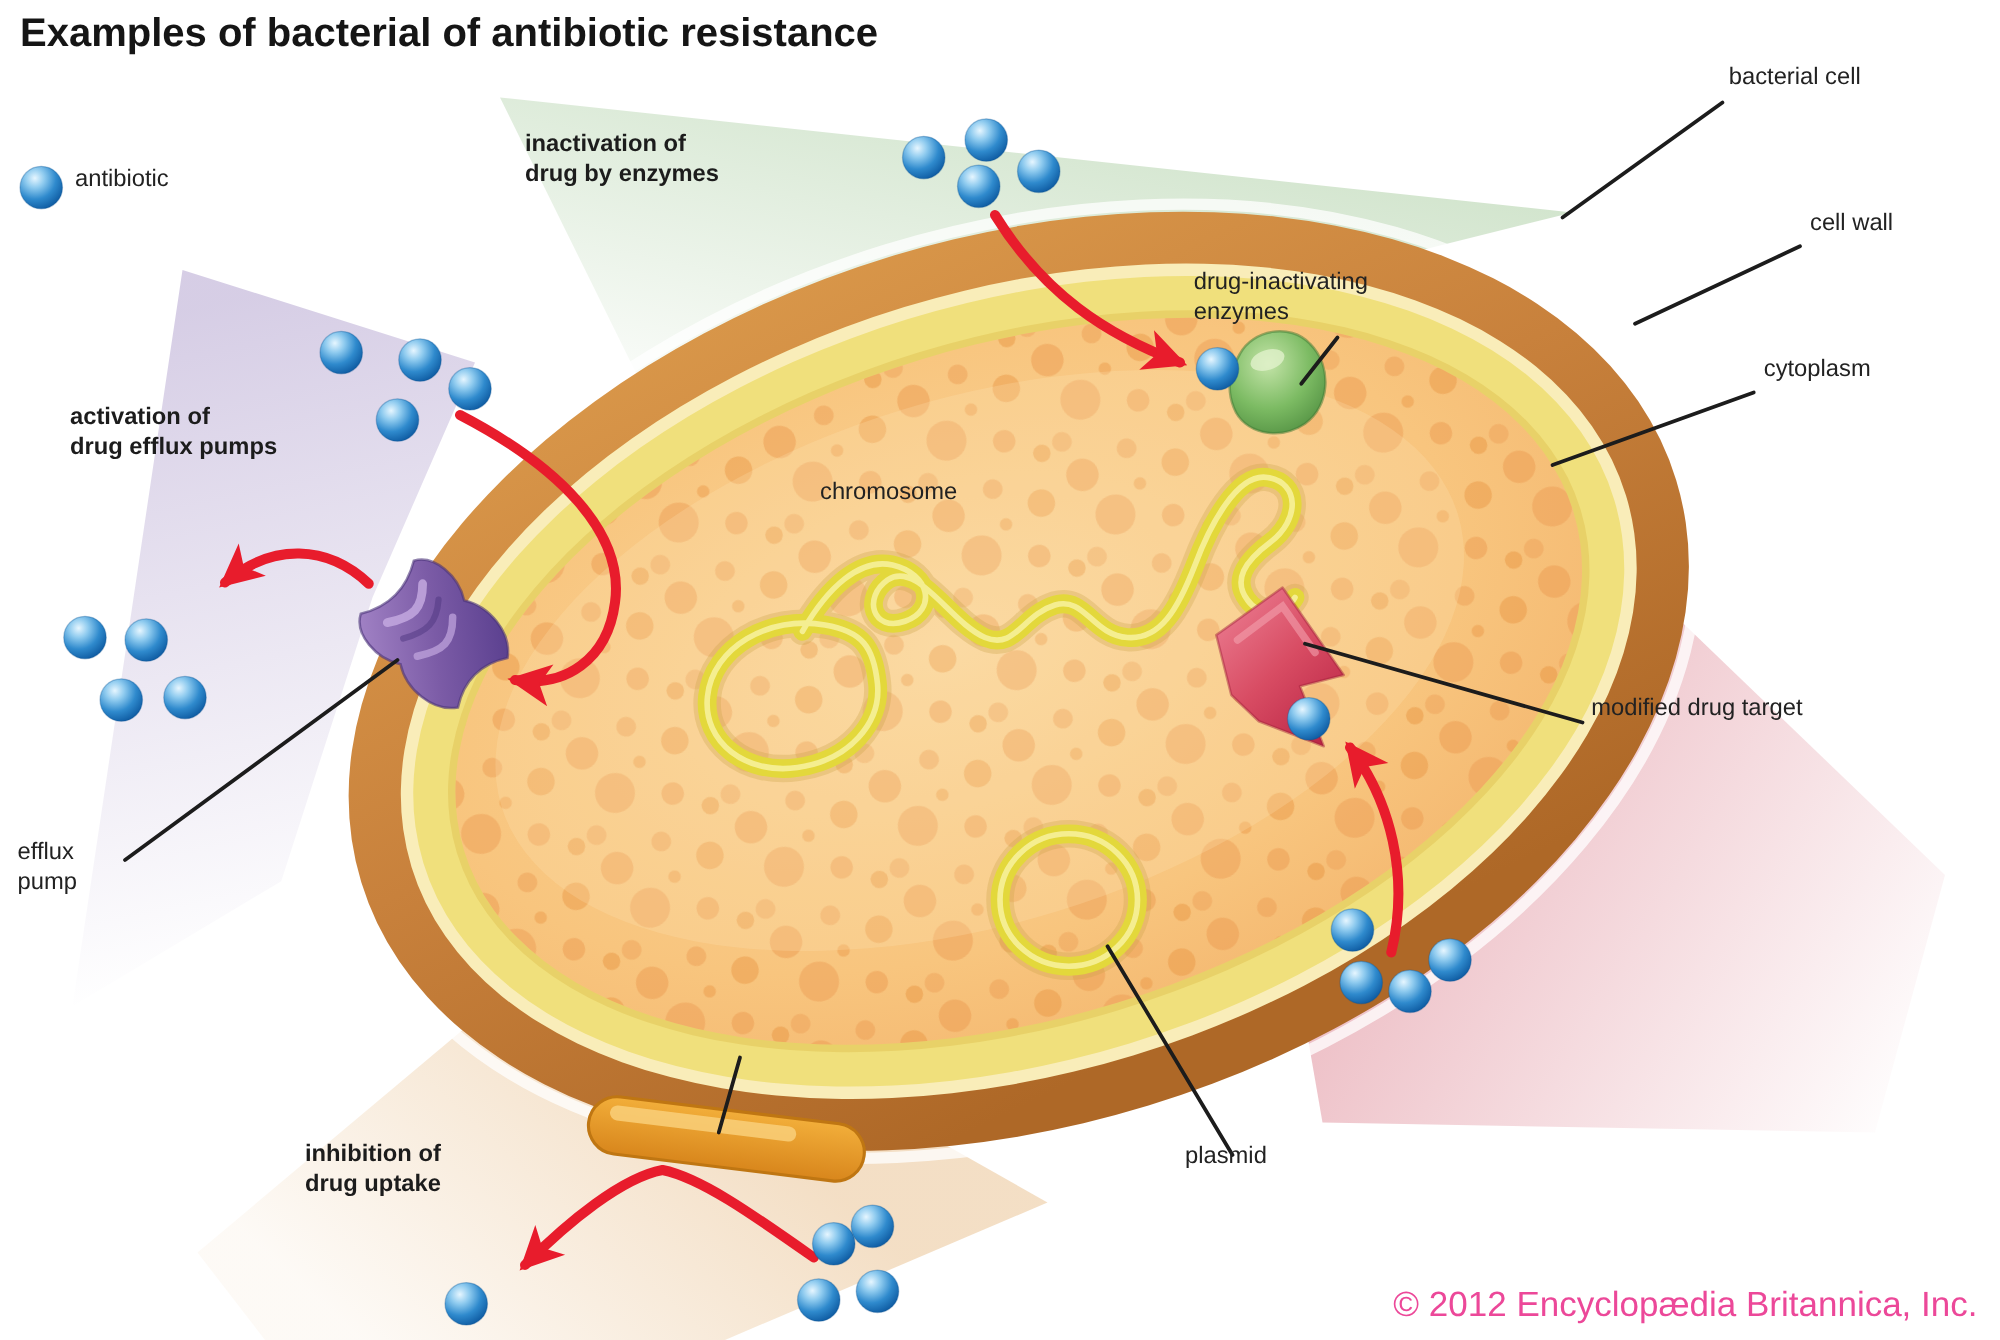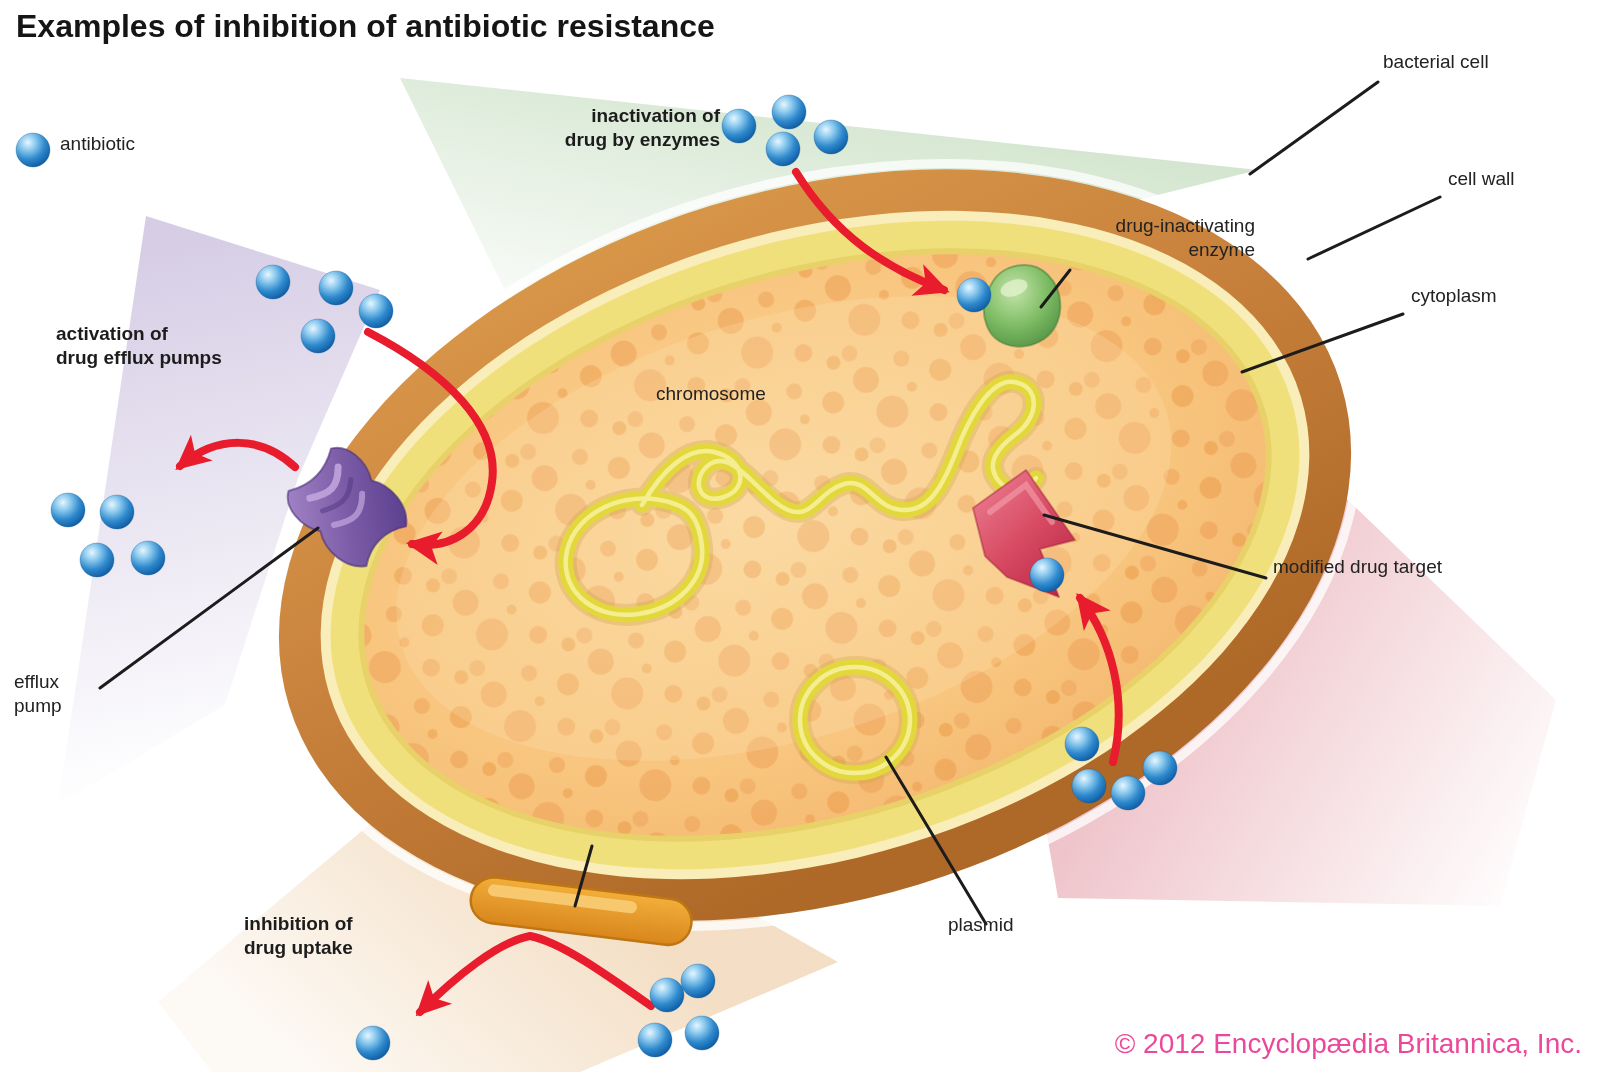--- a/index.html
+++ b/index.html
@@ -1,21 +1,21 @@
 <!DOCTYPE html>
 <html><head>
 <meta charset="utf-8">
 <style>
   html,body{margin:0;padding:0;background:#ffffff;}
   .stage{position:relative;width:1600px;height:1072px;background:#ffffff;overflow:hidden;
          font-family:"Liberation Sans", sans-serif;}
   .stage svg{position:absolute;left:0;top:0;}
   .lbl{position:absolute;font-size:19px;line-height:1.27;color:#222;white-space:pre-line;}
   .lbl.bold{font-weight:bold;color:#1c1c1c;}
-  .lbl.center{text-align:right;}
+  .lbl.center{text-align:left;}
   .title{position:absolute;left:16px;top:8px;font-size:32px;font-weight:bold;color:#151515;}
   .copyright{position:absolute;right:18px;top:1028px;font-size:28px;color:#ec4899;margin-left:37px;}
 </style>
 </head>
 <body>
 
 <div class="stage">
 
 <svg width="1600" height="1072" viewBox="0 0 1600 1072">
   <defs>
@@ -185,33 +185,33 @@
     <use href="#sphere" x="1128" y="793"></use>
     <use href="#sphere" x="1160" y="768"></use>
     <use href="#sphere" x="667" y="995"></use>
     <use href="#sphere" x="698" y="981"></use>
     <use href="#sphere" x="655" y="1040"></use>
     <use href="#sphere" x="702" y="1033"></use>
     <use href="#sphere" x="373" y="1043"></use>
   </g>
 </svg>
 
-<div class="title">Examples of inhibition of antibiotic resistance</div>
+<div class="title">Examples of bacterial of antibiotic resistance</div>
 
 <div class="lbl" style="left:60px;top:132px">antibiotic</div>
 
 <div class="lbl bold center" style="left:420px;top:104px;width:300px">inactivation of
 drug by enzymes</div>
 <div class="lbl bold" style="left:56px;top:322px">activation of
 drug efflux pumps</div>
 <div class="lbl bold" style="left:244px;top:912px">inhibition of
 drug uptake</div>
 
 <div class="lbl center" style="left:955px;top:214px;width:300px">drug-inactivating
-enzyme</div>
+enzymes</div>
 <div class="lbl" style="left:1383px;top:50px">bacterial cell</div>
 <div class="lbl" style="left:1448px;top:167px">cell wall</div>
 <div class="lbl" style="left:1411px;top:284px">cytoplasm</div>
 <div class="lbl" style="left:656px;top:382px">chromosome</div>
 <div class="lbl" style="left:1273px;top:555px">modified drug target</div>
 <div class="lbl" style="left:14px;top:670px">efflux
 pump</div>
 <div class="lbl" style="left:948px;top:913px">plasmid</div>
 
 <div class="copyright">© 2012 Encyclopædia Britannica, Inc.</div>

